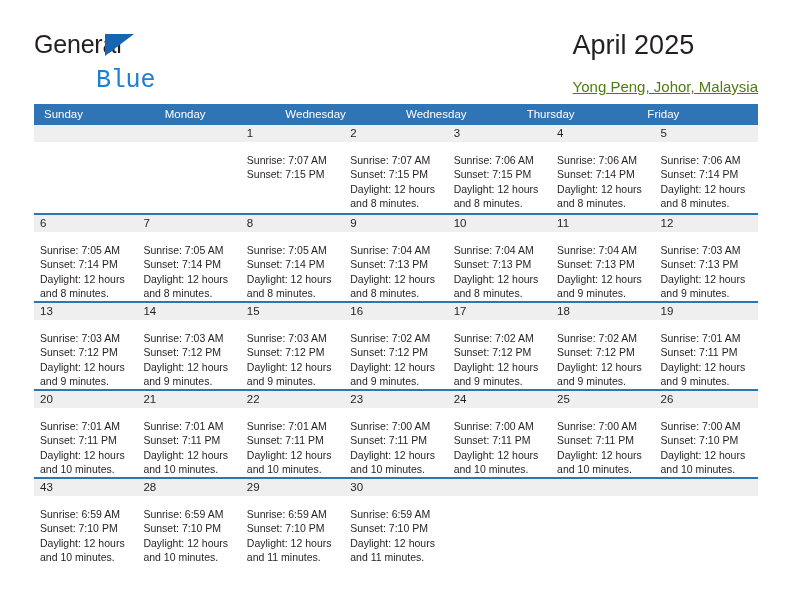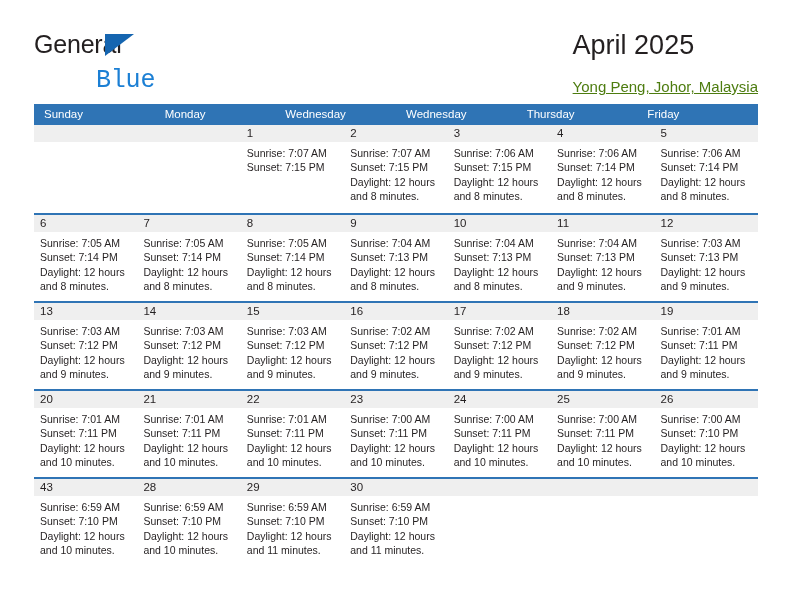--- a/index.html
+++ b/index.html
@@ -136,21 +136,21 @@
     height: 17px;
     line-height: 17px;
     font-size: 11.5px;
     color: #231f20;
     padding-left: 6px;
     box-sizing: border-box;
     overflow: hidden;
     white-space: nowrap;
   }
   .day-info {
-    padding: 4px 6px 0 6px;
+    padding: 11px 6px 0 6px;
     font-size: 10.5px;
     line-height: 14.4px;
     color: #231f20;
   }
   .day-info div {
     white-space: nowrap;
     overflow: hidden;
   }
   .day-info .daylight {
     white-space: normal;

